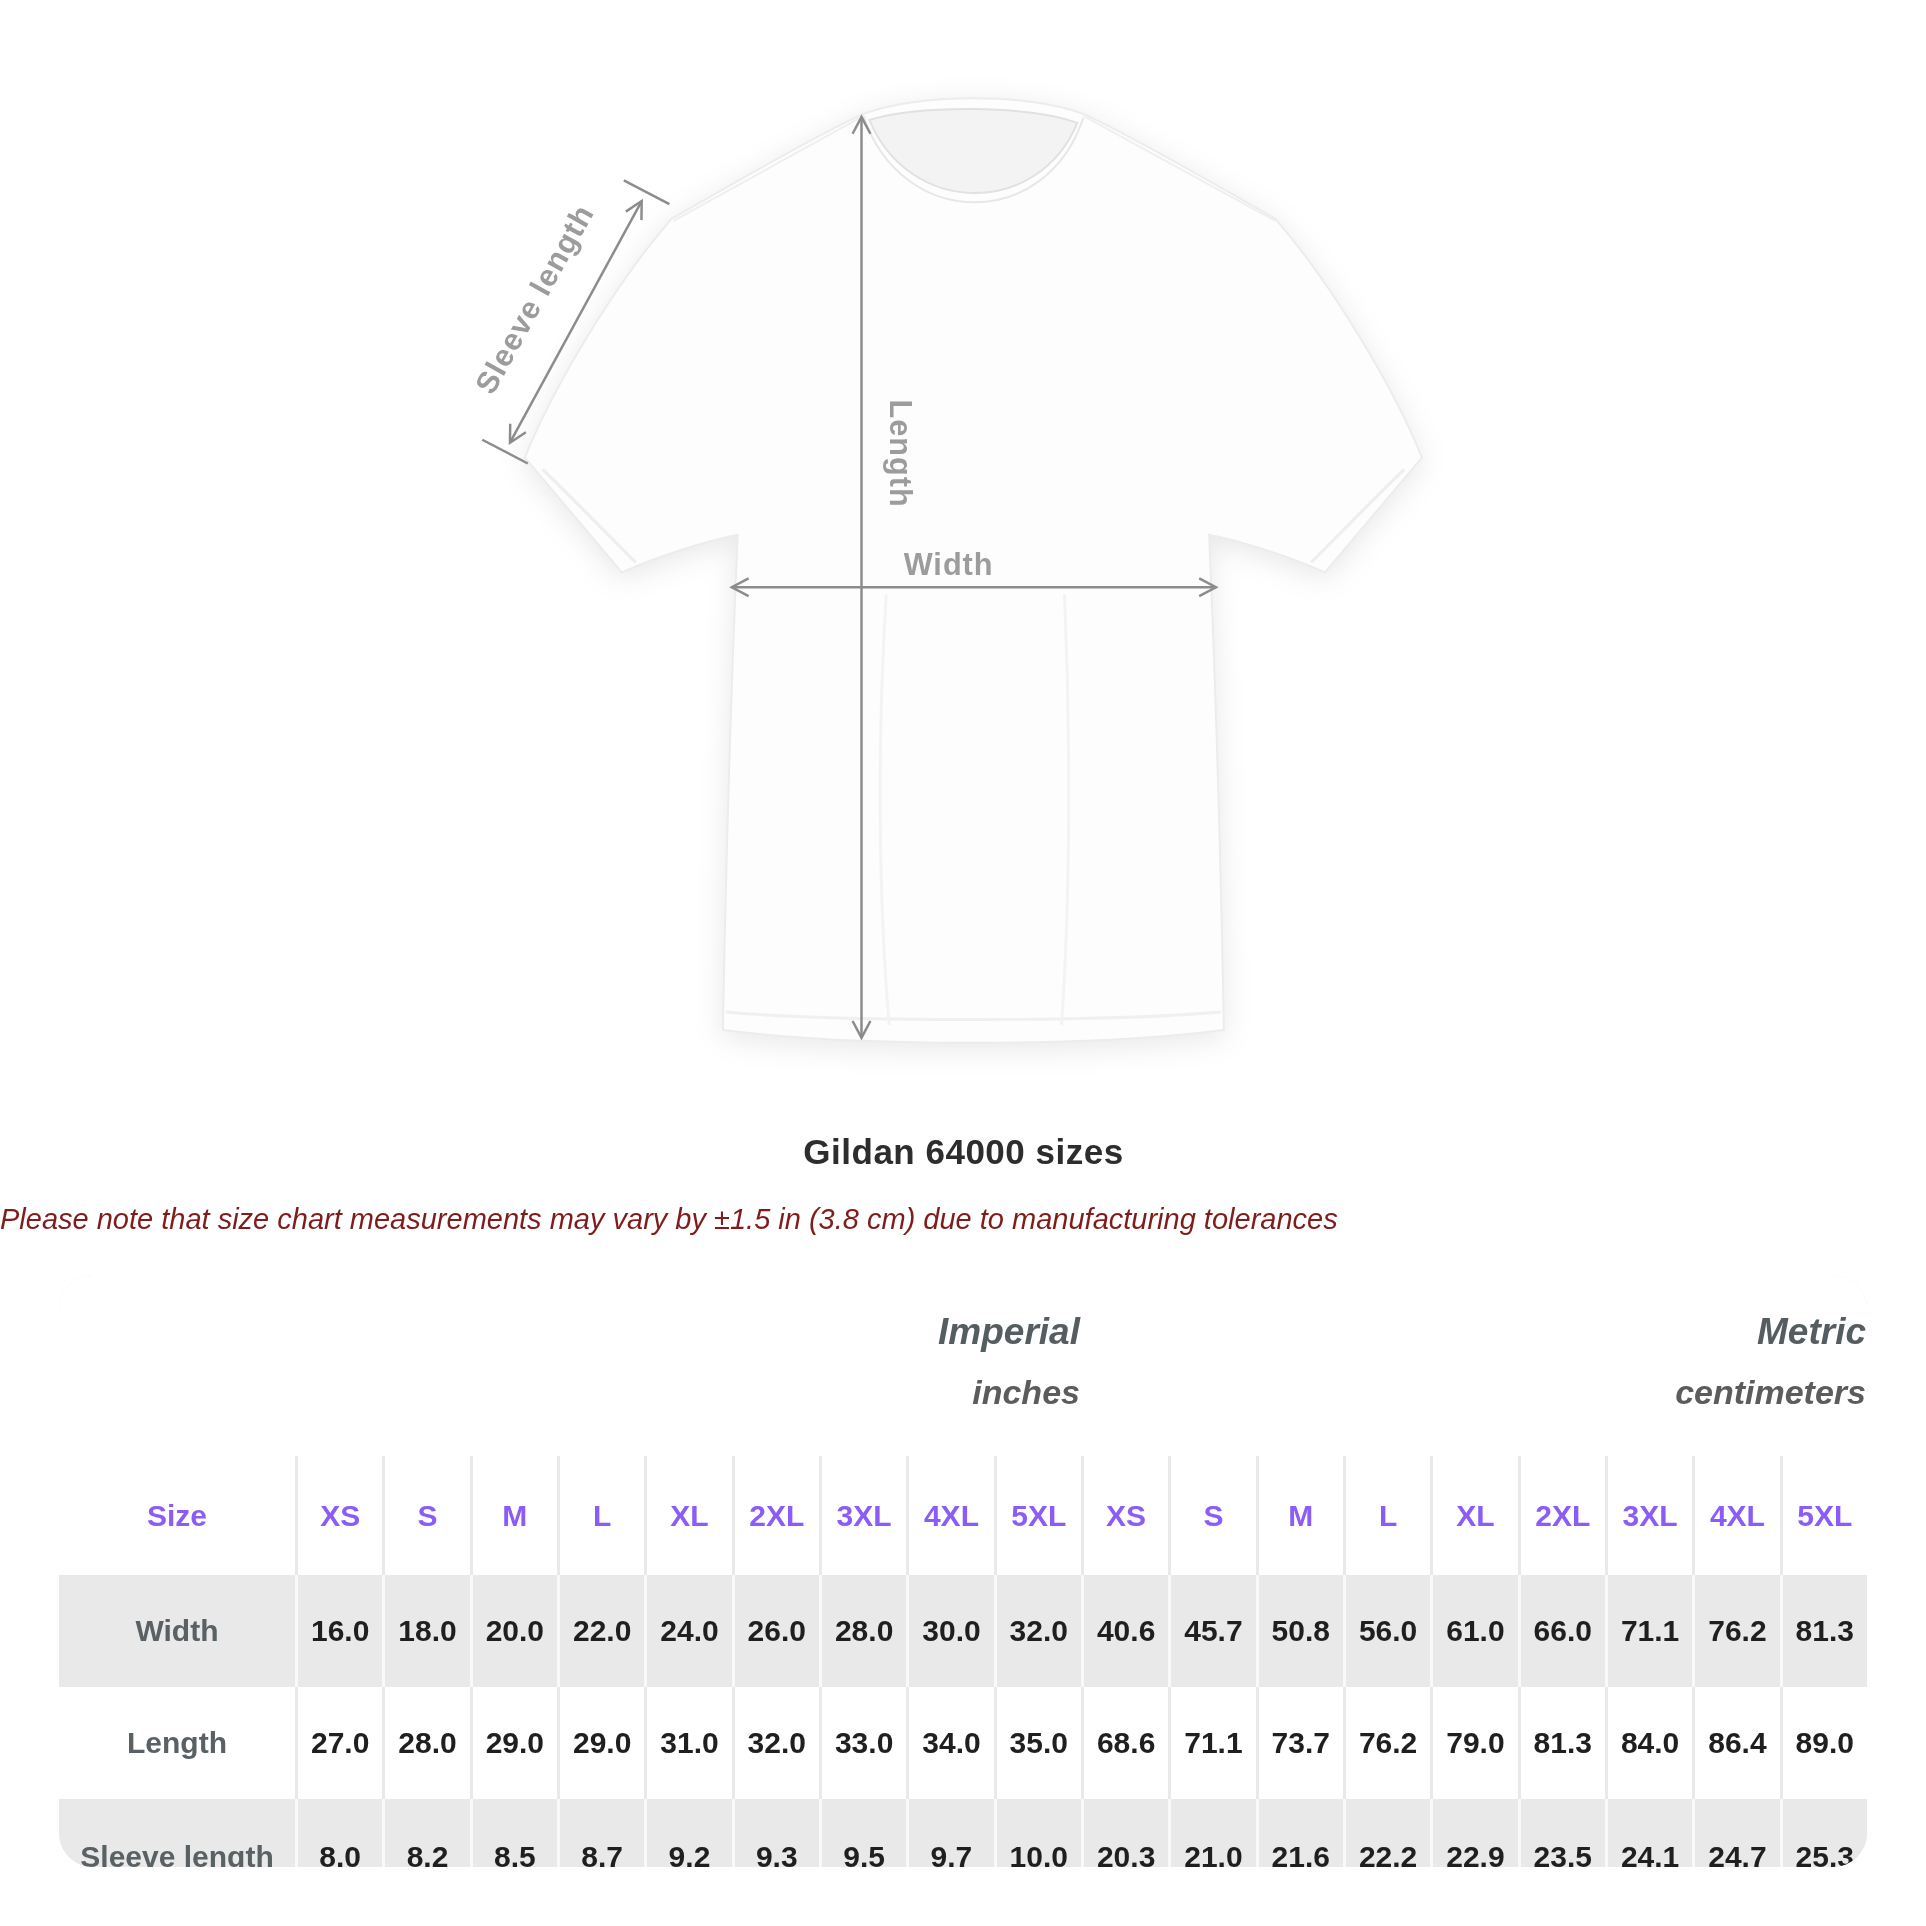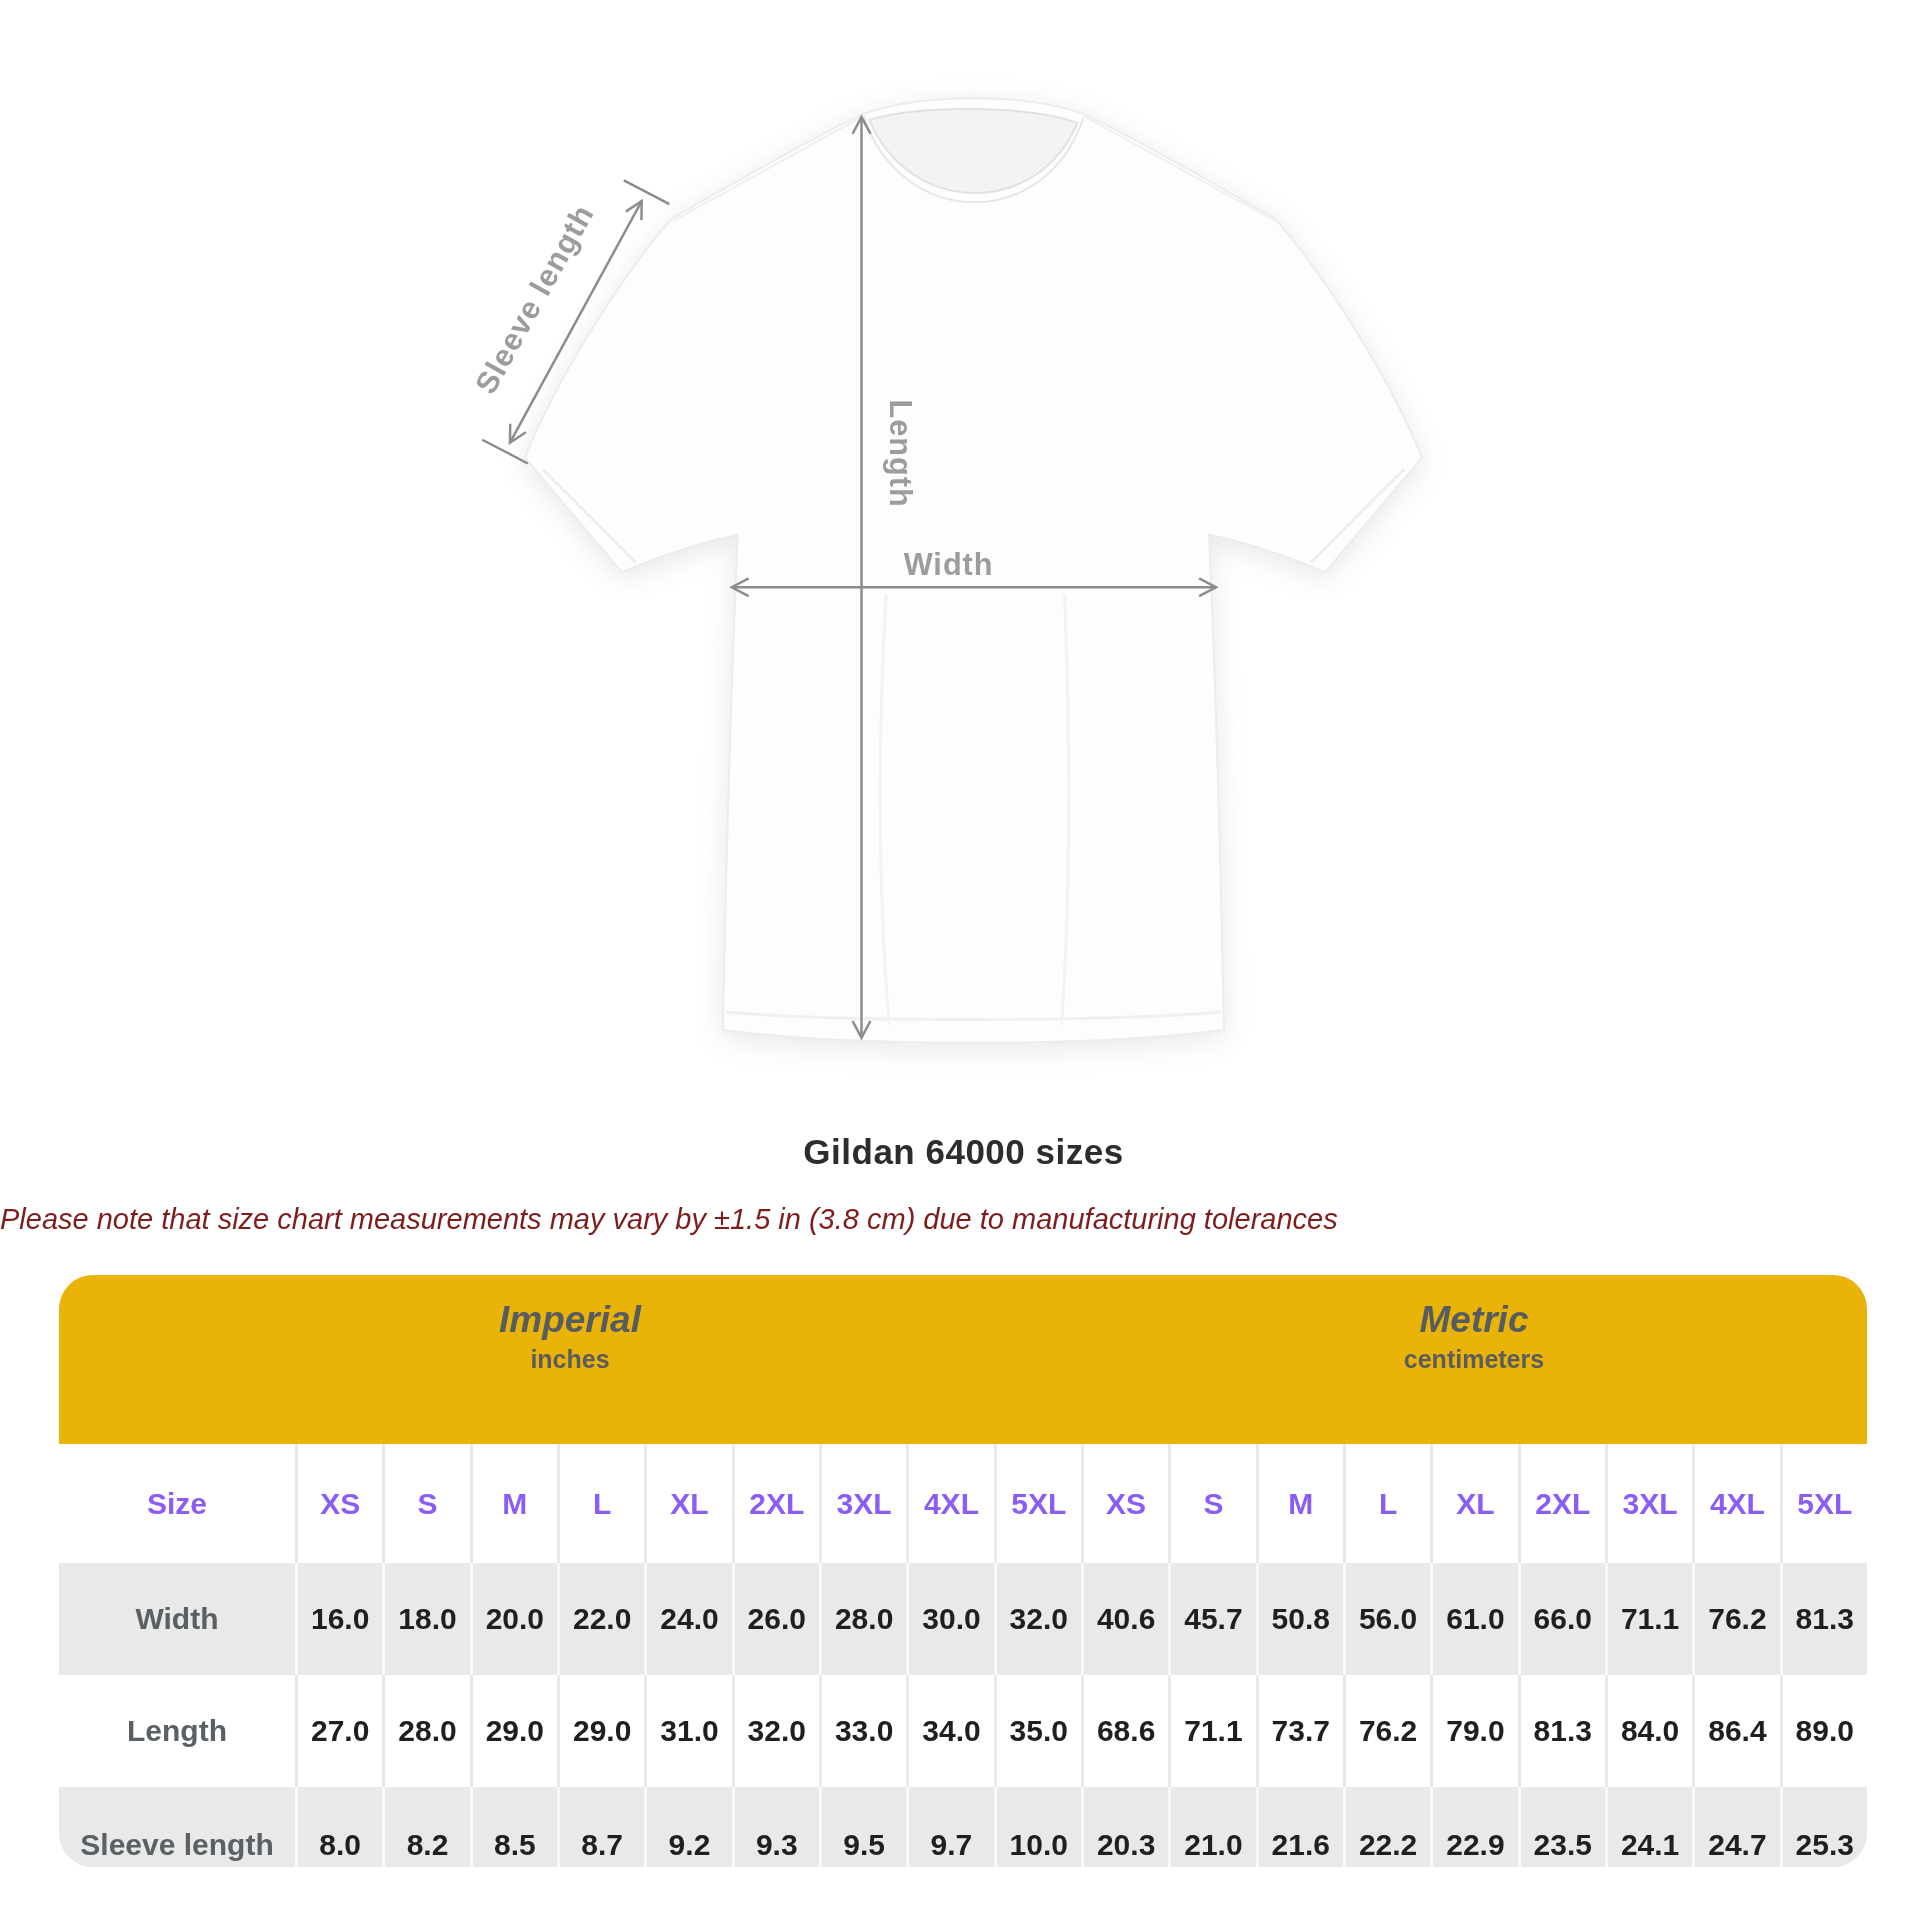--- a/index.html
+++ b/index.html
@@ -29,23 +29,23 @@
 
   
   .tablewrap {
     position:absolute; left:59px; top:1275px; width:1808px; height:592px;
     background:#e9e9e9; border-radius:34px; overflow:hidden;
   }
   table.sizes {
     width:100%; height:100%; border-collapse:separate; border-spacing:0;
     table-layout:fixed; text-align:center;
   }
-  tr.band th { height:144px; vertical-align:top; padding-top:24px; background:#eab308; }
+  tr.band th { height:144px; vertical-align:top; padding-top:36px; background:#ffffff;text-align:right; }
   .g-label { font-size:37px; font-weight:bold; font-style:italic; color:#565d60; }
-  .g-unit  { font-size:25px; color:#5c5c5c; margin-top:4px; }
+  .g-unit  { font-size:34px; font-style:italic; color:#5c5c5c; margin-top:20px; }
 
   tr.row-sizes th { background:#ffffff; height:117px; font-size:30px; font-weight:bold; color:#8b5cf6; }
   tr.data th, tr.data td { height:110px; }
   tr.data.last th, tr.data.last td { height:113px; }
   tr.data th.lbl { font-size:30px; font-weight:bold; color:#5a6164; }
   tr.data td.val { font-size:30px; font-weight:bold; color:#1f1f1f; }
 
   tr.white th, tr.white td { background:#ffffff; }
   tr.grayrow th, tr.grayrow td { background:#e9e9e9; }
 

